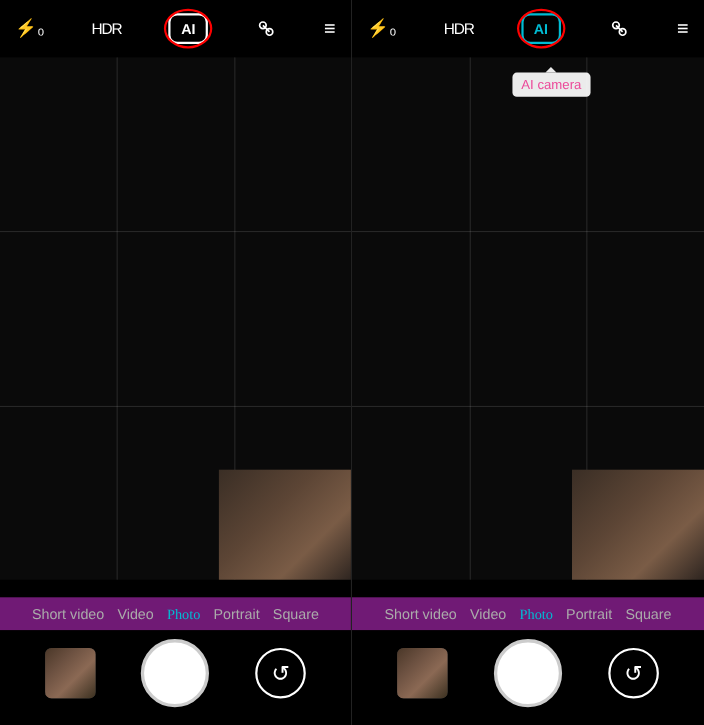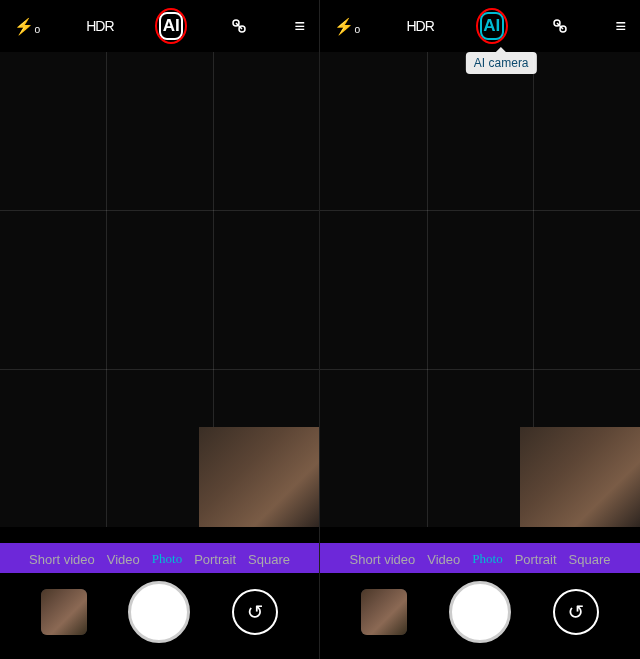--- a/index.html
+++ b/index.html
@@ -34,27 +34,27 @@
       color: #fff;
       font-size: 14px;
       display: flex;
       align-items: center;
       justify-content: center;
       cursor: pointer;
     }
     .ai-btn {
       border: 2px solid #fff;
       border-radius: 8px;
-      width: 24px;
+      width: 36px;
       height: 28px;
       display: flex;
       align-items: center;
       justify-content: center;
       color: #fff;
-      font-size: 17px;
+      font-size: 13px;
       font-weight: bold;
       cursor: pointer;
     }
     .ai-btn.active {
       border-color: #00bcd4;
       color: #00bcd4;
     }
     .ai-btn-circle {
       position: relative;
     }
@@ -89,25 +89,25 @@
     }
     .grid-line-v {
       position: absolute;
       top: 0; bottom: 0;
       width: 1px;
       background: rgba(255,255,255,0.12);
     }
     
     .mode-bar {
       display: flex;
-      align-items: center;
+      align-items: flex-start;
       justify-content: center;
       gap: 12px;
       padding: 8px 0 6px;
-      background: #6d28d9;
+      background: #701a75;
       margin-top: 16px;
     }
     .mode-item {
       color: #aaa;
       font-size: 13px;
       cursor: pointer;
     }
     .mode-item.active {
       color: #00bcd4;
       font-family: Liberation Serif, serif;
@@ -154,25 +154,25 @@
       display: flex;
       align-items: center;
       justify-content: center;
       cursor: pointer;
       color: #fff;
       font-size: 20px;
     }
     
     .tooltip {
       position: absolute;
-      top: 52px;
+      top: 66px;
       left: 50%;
       transform: translateX(-20%);
       background: rgba(255,255,255,0.92);
-      color: #0c4a6e;
+      color: #ec4899;
       font-size: 12px;
       padding: 4px 8px;
       border-radius: 4px;
       white-space: nowrap;
       z-index: 20;
     }
     .tooltip::before {
       content: '';
       position: absolute;
       top: -5px;

